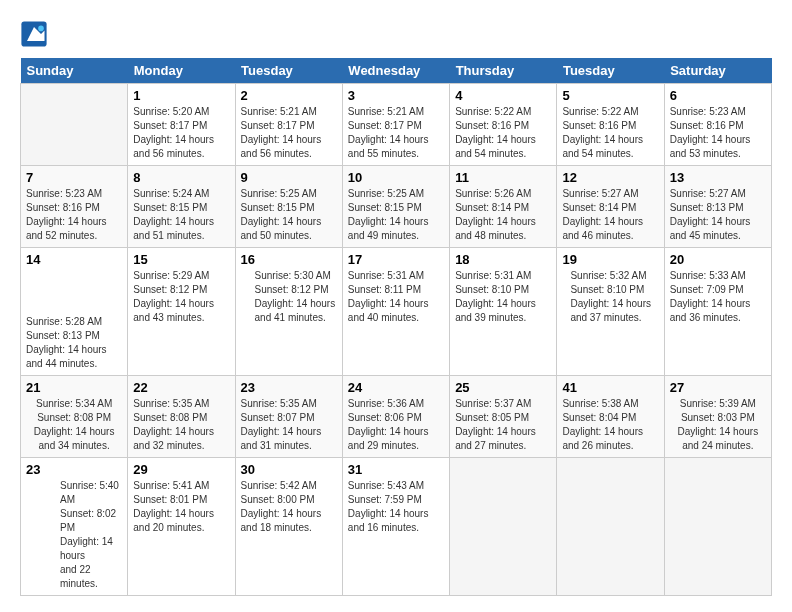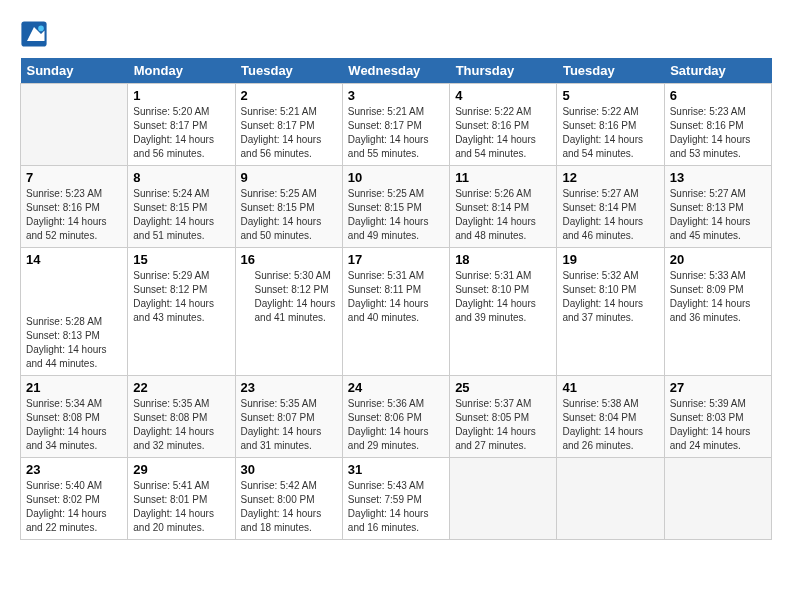--- a/index.html
+++ b/index.html
@@ -246,37 +246,37 @@
         </td>
         <td>
           <span class="day-number">18</span>
           <div class="day-info" style="white-space: pre-line;">Sunrise: 5:31 AM
 Sunset: 8:10 PM
 Daylight: 14 hours
 and 39 minutes.</div>
         </td>
         <td>
           <span class="day-number">19</span>
-          <div class="day-info" style="white-space: pre-line;">Sunrise: 5:32 AM
+          <div class="day-info" style="white-space: pre-line; margin-left: 8px;">Sunrise: 5:32 AM
 Sunset: 8:10 PM
 Daylight: 14 hours
 and 37 minutes.</div>
         </td>
         <td>
           <span class="day-number">20</span>
           <div class="day-info" style="white-space: pre-line;">Sunrise: 5:33 AM
-Sunset: 8:09 PM
+Sunset: 7:09 PM
 Daylight: 14 hours
 and 36 minutes.</div>
         </td>
       </tr>
       <tr>
         <td>
           <span class="day-number">21</span>
-          <div class="day-info" style="white-space: pre-line;">Sunrise: 5:34 AM
+          <div class="day-info" style="white-space: pre-line; text-align: center;">Sunrise: 5:34 AM
 Sunset: 8:08 PM
 Daylight: 14 hours
 and 34 minutes.</div>
         </td>
         <td>
           <span class="day-number">22</span>
           <div class="day-info" style="white-space: pre-line;">Sunrise: 5:35 AM
 Sunset: 8:08 PM
 Daylight: 14 hours
 and 32 minutes.</div>
@@ -304,30 +304,30 @@
         </td>
         <td>
           <span class="day-number">41</span>
           <div class="day-info" style="white-space: pre-line;">Sunrise: 5:38 AM
 Sunset: 8:04 PM
 Daylight: 14 hours
 and 26 minutes.</div>
         </td>
         <td>
           <span class="day-number">27</span>
-          <div class="day-info" style="white-space: pre-line;">Sunrise: 5:39 AM
+          <div class="day-info" style="white-space: pre-line; text-align: center;">Sunrise: 5:39 AM
 Sunset: 8:03 PM
 Daylight: 14 hours
 and 24 minutes.</div>
         </td>
       </tr>
       <tr>
         <td>
           <span class="day-number">23</span>
-          <div class="day-info" style="white-space: pre-line;">Sunrise: 5:40 AM
+          <div class="day-info" style="white-space: pre-line; margin-left: 34px;">Sunrise: 5:40 AM
 Sunset: 8:02 PM
 Daylight: 14 hours
 and 22 minutes.</div>
         </td>
         <td>
           <span class="day-number">29</span>
           <div class="day-info" style="white-space: pre-line;">Sunrise: 5:41 AM
 Sunset: 8:01 PM
 Daylight: 14 hours
 and 20 minutes.</div>

